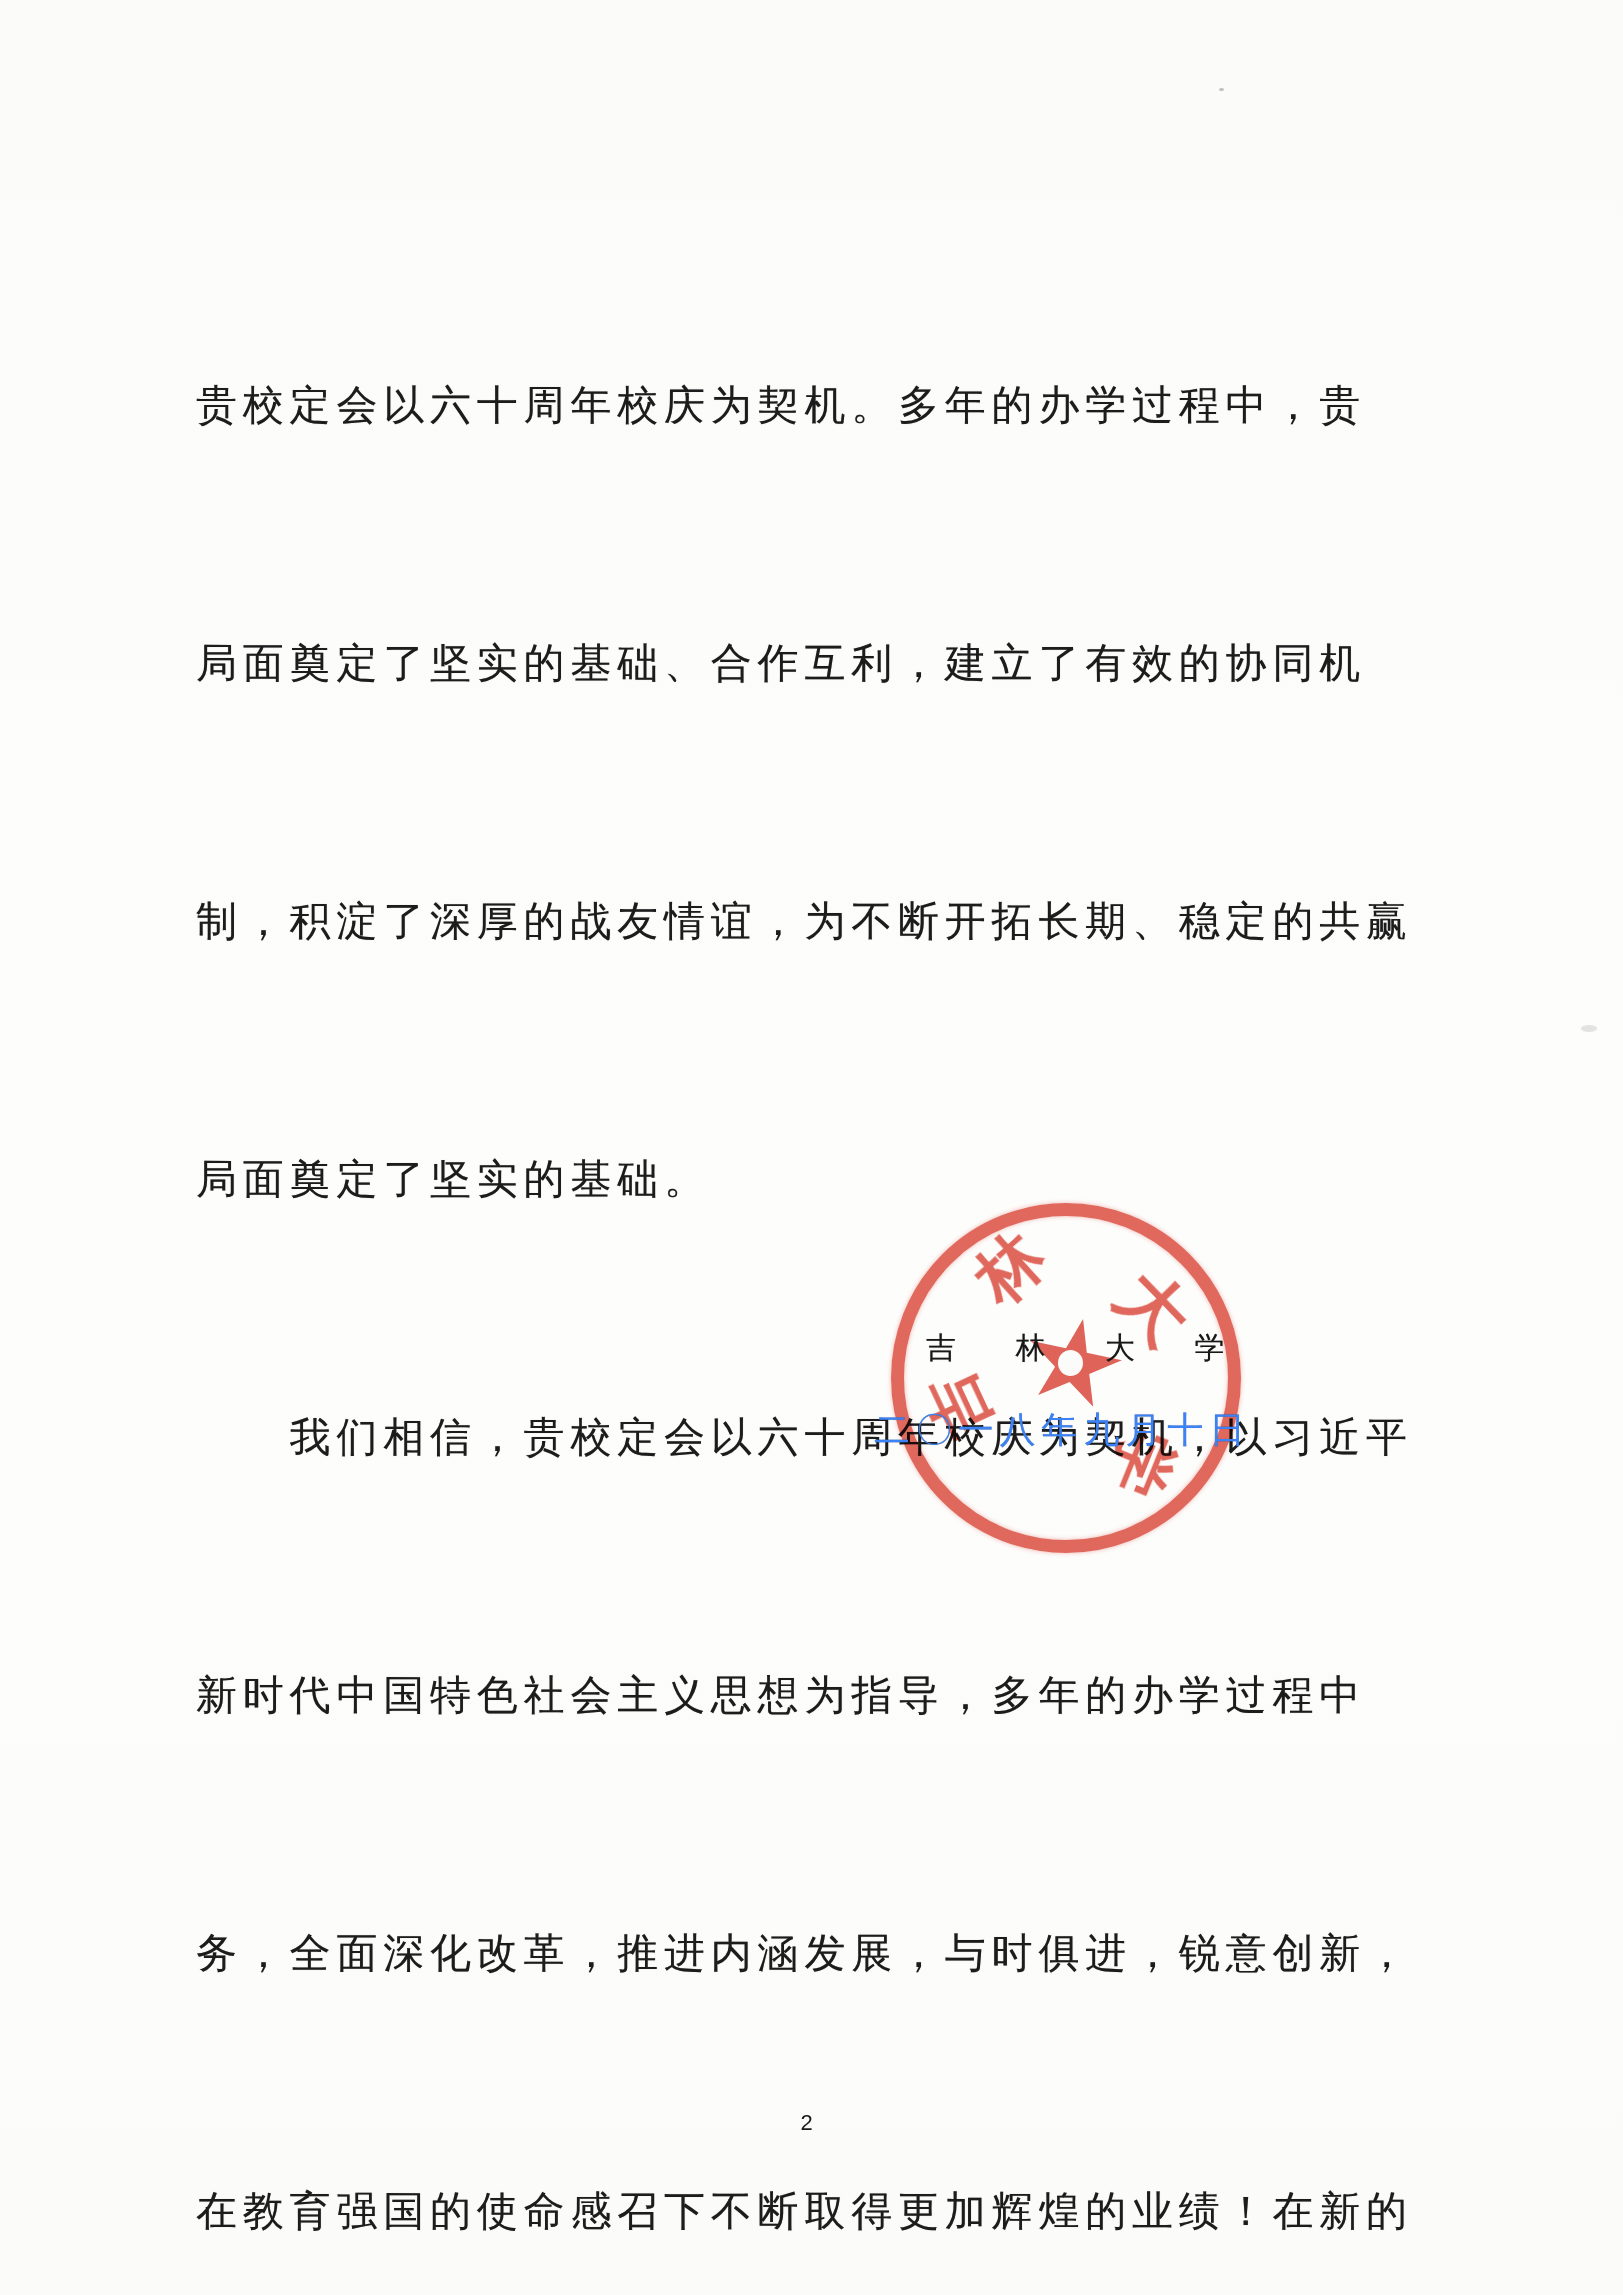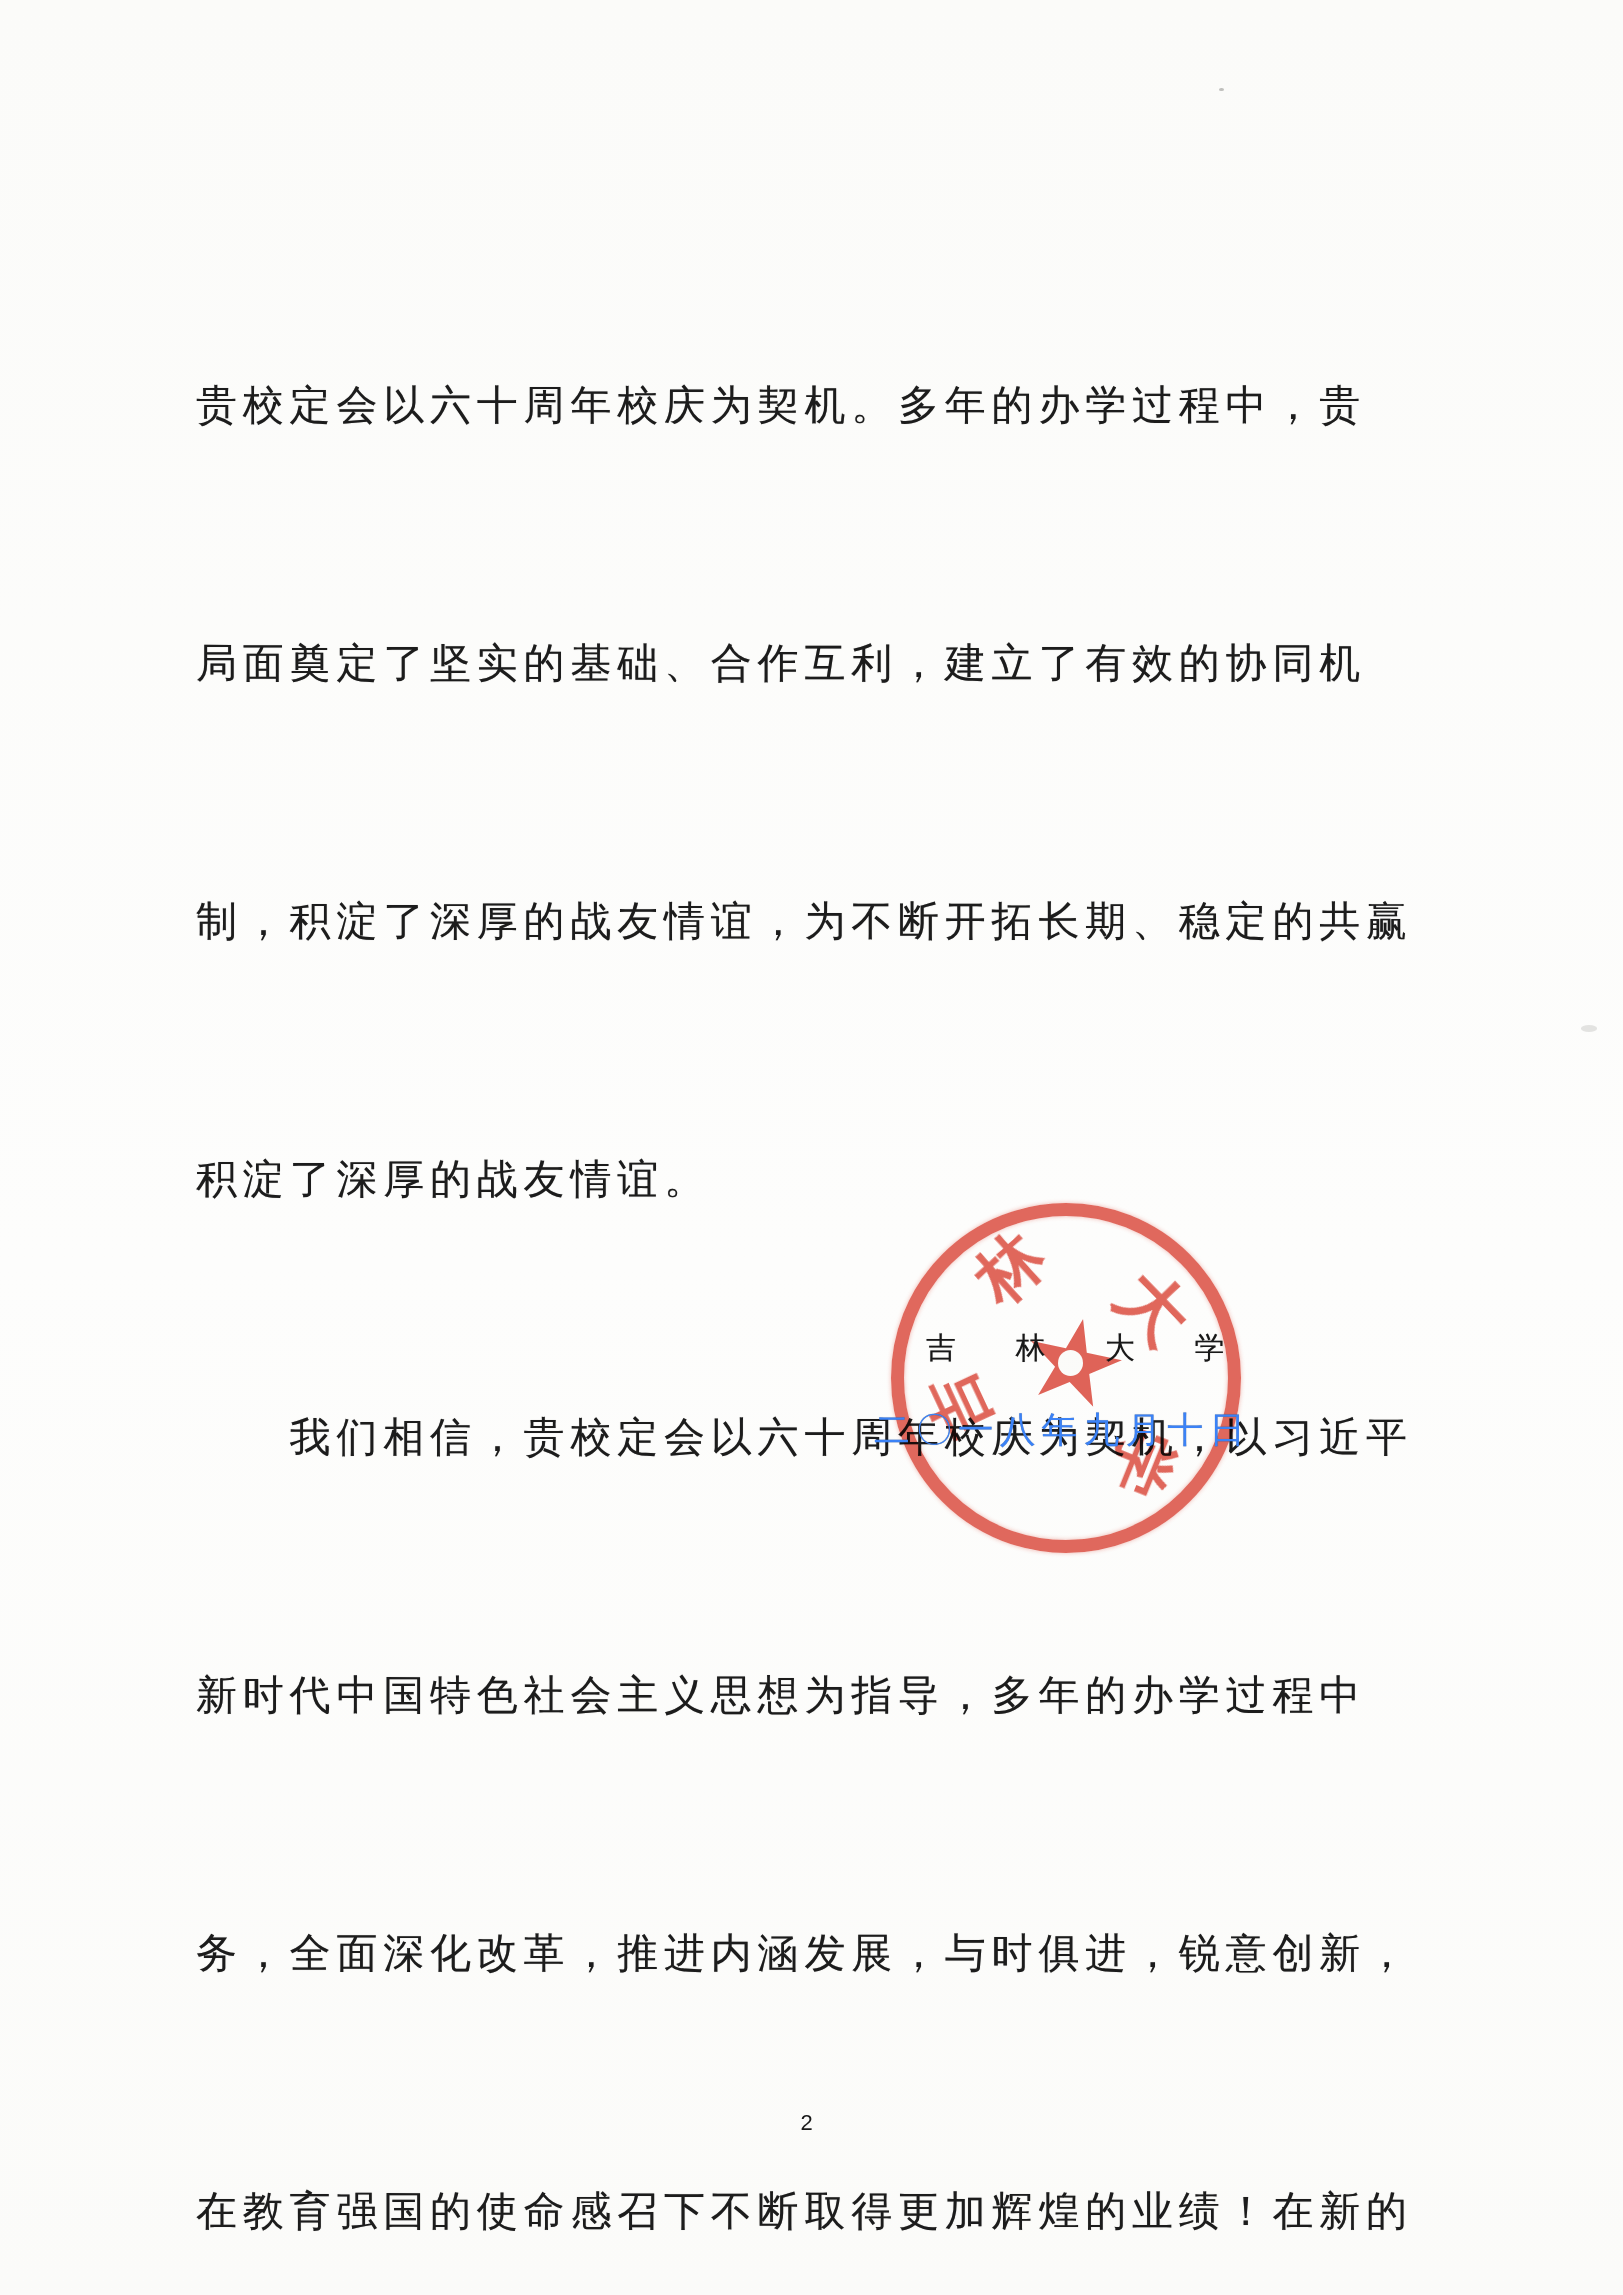--- a/index.html
+++ b/index.html
@@ -87,21 +87,21 @@
     <div class="seal-char seal-char-ji">吉</div>
     <div class="seal-char seal-char-lin">林</div>
     <div class="seal-char seal-char-da">大</div>
     <div class="seal-char seal-char-xue">学</div>
   </div>
 
   <div class="letter-body">
     <div class="body-line">贵校定会以六十周年校庆为契机。多年的办学过程中，贵</div>
     <div class="body-line">局面奠定了坚实的基础、合作互利，建立了有效的协同机</div>
     <div class="body-line">制，积淀了深厚的战友情谊，为不断开拓长期、稳定的共赢</div>
-    <div class="body-line">积淀了深厚的战友情谊。</div>
+    <div class="body-line">局面奠定了坚实的基础。</div>
     <div class="body-line">　　我们相信，贵校定会以六十周年校庆为契机，以习近平</div>
     <div class="body-line">新时代中国特色社会主义思想为指导，多年的办学过程中</div>
     <div class="body-line">务，全面深化改革，推进内涵发展，与时俱进，锐意创新，</div>
     <div class="body-line">在教育强国的使命感召下不断取得更加辉煌的业绩！在新的</div>
     
     
     
     
   </div>
 

